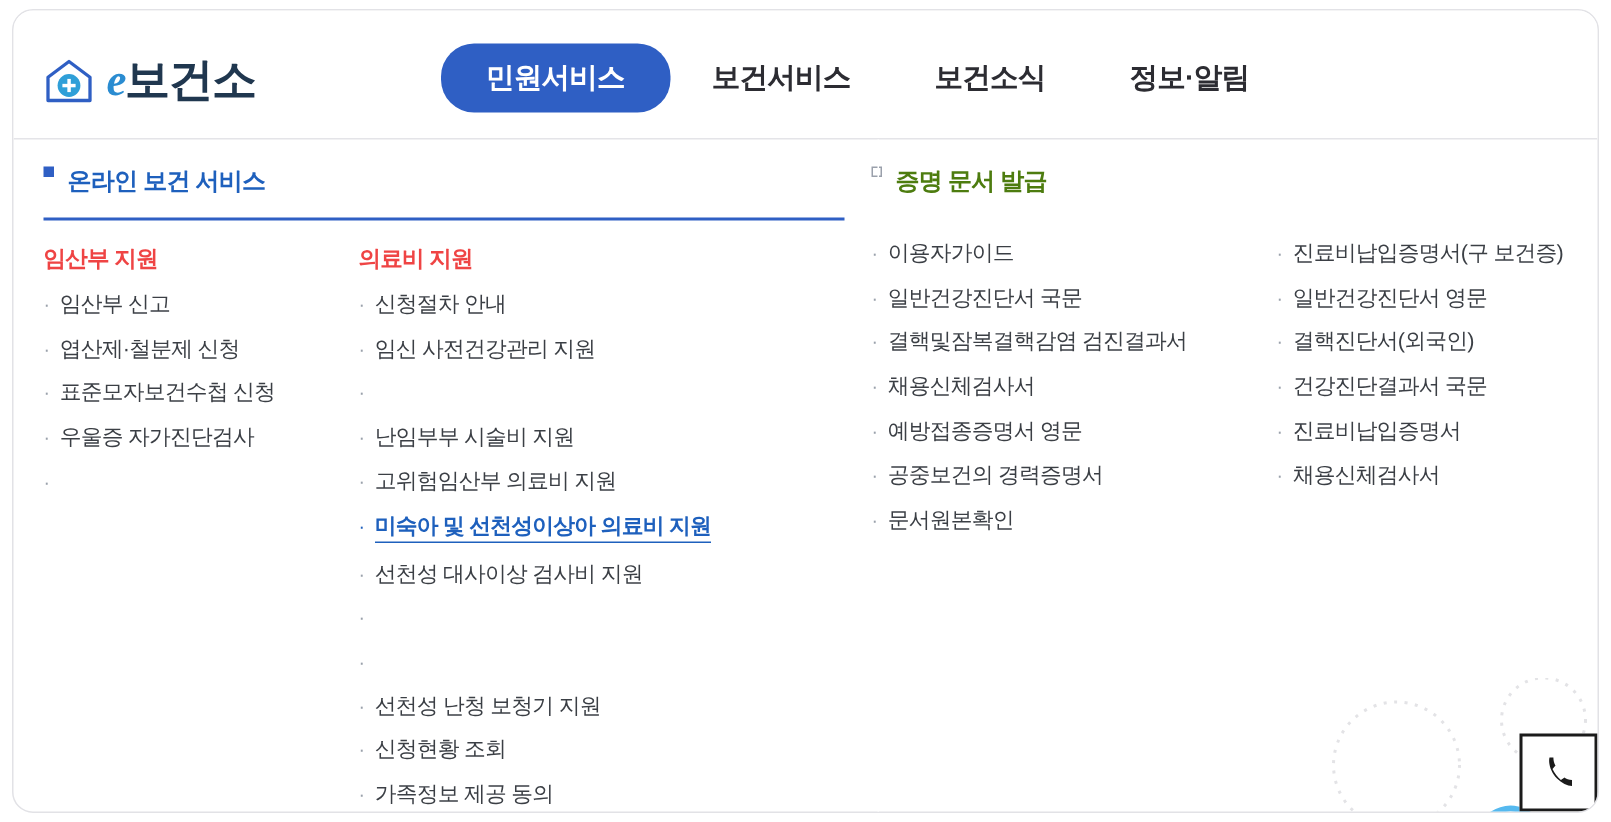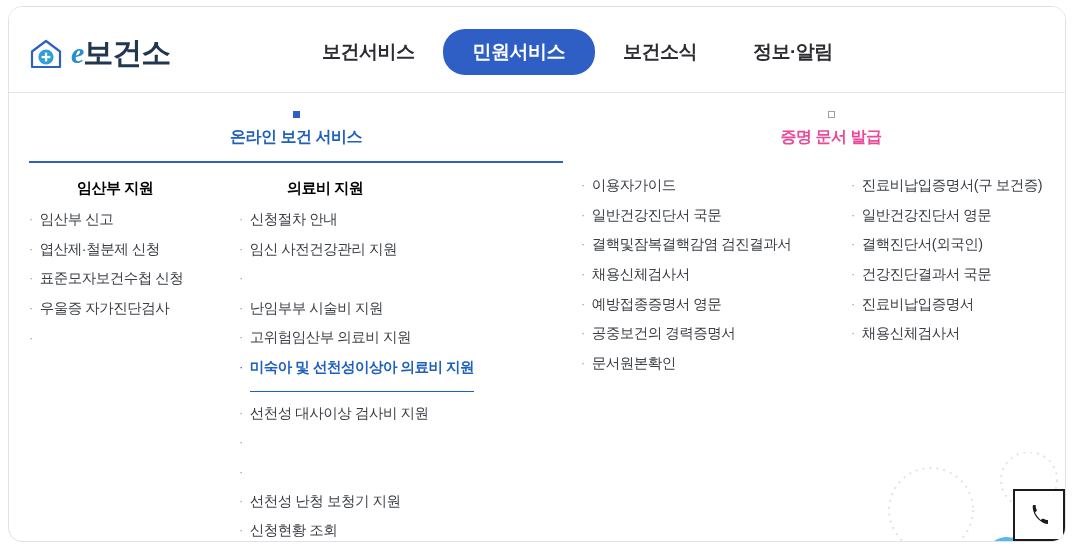--- a/index.html
+++ b/index.html
@@ -97,68 +97,66 @@
   }
   .col-divider {
     position: absolute;
     left: 576px; top: 0; bottom: 0;
     width: 1px;
     background: #ffffff;
   }
 
   .section-head {
     display: flex;
-    align-items: center;
+    align-items: flex-start;
     gap: 9px;
     padding-bottom: 13px;
-    flex-direction: column;
   }
   .sq-filled {
     width: 7px; height: 7px;
     background: #2f5fc4;
     display: inline-block;
   }
   .sq-hollow {
     width: 7px; height: 7px;
     border: 1px solid #9aa0ab;
     display: inline-block;
     background: #fff;
   }
   .section-title {
     font-size: 16px;
     font-weight: bold;
     color: #1e60bd;
     letter-spacing: -0.5px;
   }
   .section-title.plain {
-    color: #ec4899;
+    color: #4d7c0f;
   }
   .hr-blue {
     height: 2px;
     background: #2f5fc4;
     width: 534px;
     margin-bottom: 16px;
   }
   .hr-none { height: 16px; }
 
   .groups {
     display: flex;
     gap: 0px;
   }
   .group { }
   .group.g1 { width: 210px; }
   .group.g2 { width: 300px; }
 
   .group-title {
     font-size: 15px;
     font-weight: bold;
-    color: #000000;
+    color: #ef4444;
     margin-bottom: 13px;
     letter-spacing: -0.5px;
-    margin-left: 48px;
   }
   ul.links {
     list-style: none;
     margin: 0; padding: 0;
   }
   ul.links li {
     display: flex;
     align-items: flex-start;
     gap: 7px;
     margin-bottom: 13px;
@@ -170,21 +168,21 @@
   }
   ul.links li .dot {
     color: #9aa1ab;
     font-size: 13px;
     line-height: 1.25;
   }
   ul.links li.highlight .label {
     color: #1e60bd;
     font-weight: bold;
     border-bottom: 1px solid #1e60bd;
-    padding-bottom: 15px;
+    padding-bottom: 1px;
   }
 
   .right-cols {
     display: flex;
     gap: 0px;
   }
   .right-cols .rc { }
   .right-cols .rc1 { width: 270px; }
   .right-cols .rc2 { width: 230px; }
 
@@ -220,22 +218,22 @@
             <path d="M17 4 L31 14.5 L31 30 L3 30 L3 14.5 Z" fill="none" stroke="#2f5fc4" stroke-width="2.2" stroke-linejoin="round"></path>
             <circle cx="17" cy="20" r="7.6" fill="#2f9fd8"></circle>
             <rect x="15.9" y="15.6" width="2.3" height="8.8" fill="#ffffff"></rect>
             <rect x="12.6" y="18.9" width="8.8" height="2.3" fill="#ffffff"></rect>
           </svg>
         </span>
         <span class="logo-text"><span class="e">e</span><span>보건소</span></span>
       </div>
 
       <div class="nav">
+        <div class="nav-item active">민원서비스</div>
         <div class="nav-item">보건서비스</div>
-        <div class="nav-item active">민원서비스</div>
         <div class="nav-item">보건소식</div>
         <div class="nav-item">정보·알림</div>
       </div>
     </div>
 
     <div class="body">
 
       <div class="col-left">
         <div class="section-head">
           <span class="sq-filled"></span>

